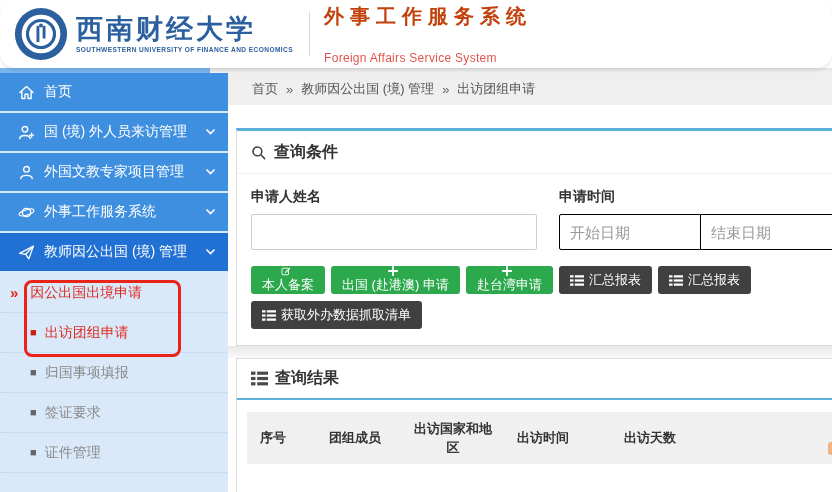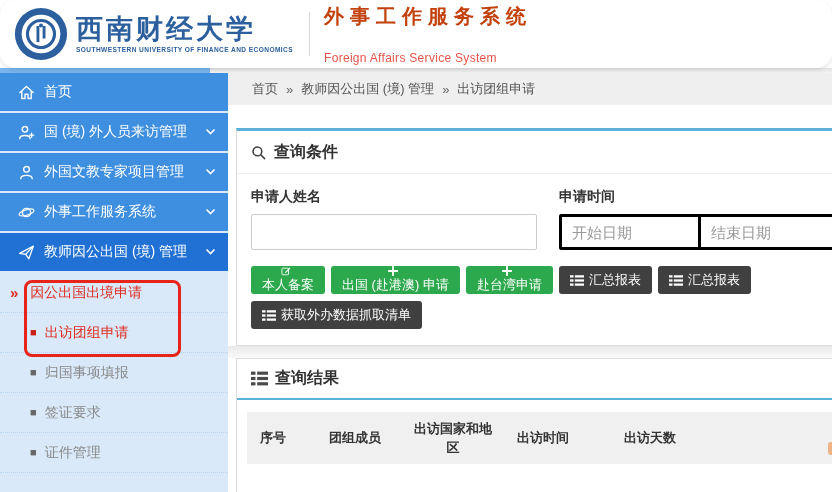--- a/index.html
+++ b/index.html
@@ -66,21 +66,21 @@
   .panel-head svg { margin-right:7px; }
 
   .panel-body { padding:14px; }
 
   .fields-row { display:flex; }
   .field-group { display:flex; flex-direction:column; }
   .field-label { font-size:14px; font-weight:bold; color:#333; margin-bottom:8px; }
   .text-input { width:286px; height:36px; border:1px solid #ccc; border-radius:2px;
     font-size:14px; padding:0 8px; outline:none; }
   .date-group { display:flex; }
-  .date-input { height:36px; border:3px solid #000000; font-size:15px; padding:0 10px; outline:none; }
+  .date-input { height:36px; border:1px solid #000000; font-size:15px; padding:0 10px; outline:none; }
   .date-start { width:142px; border-radius:2px 0 0 2px; }
   .date-end { width:175px; border-left:none; border-radius:0 2px 2px 0; }
   .date-input::placeholder, .text-input::placeholder { color:#999; }
   .g2 { margin-left:22px; }
 
   .btn-row { display:flex; margin-top:16px; }
   .btn-row.second { margin-top:7px; }
   .btn { height:28px; border:none; border-radius:3px; color:#fff; font-size:13px;
     display:flex; align-items:center; padding:0 11px; margin-right:6px; cursor:pointer;
     font-family:inherit; white-space:nowrap; }

